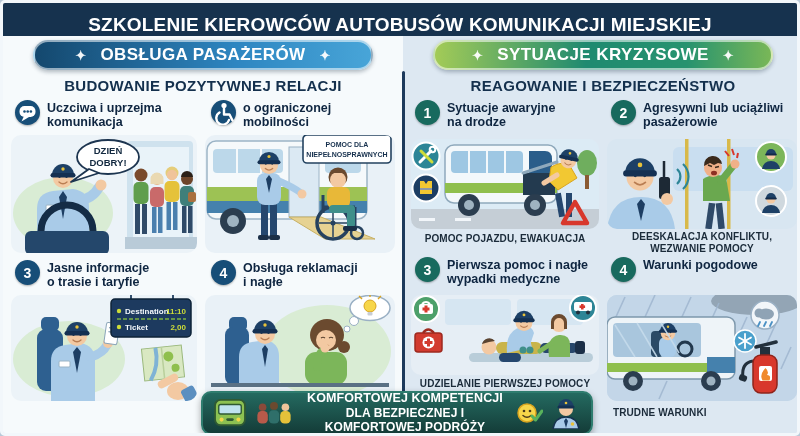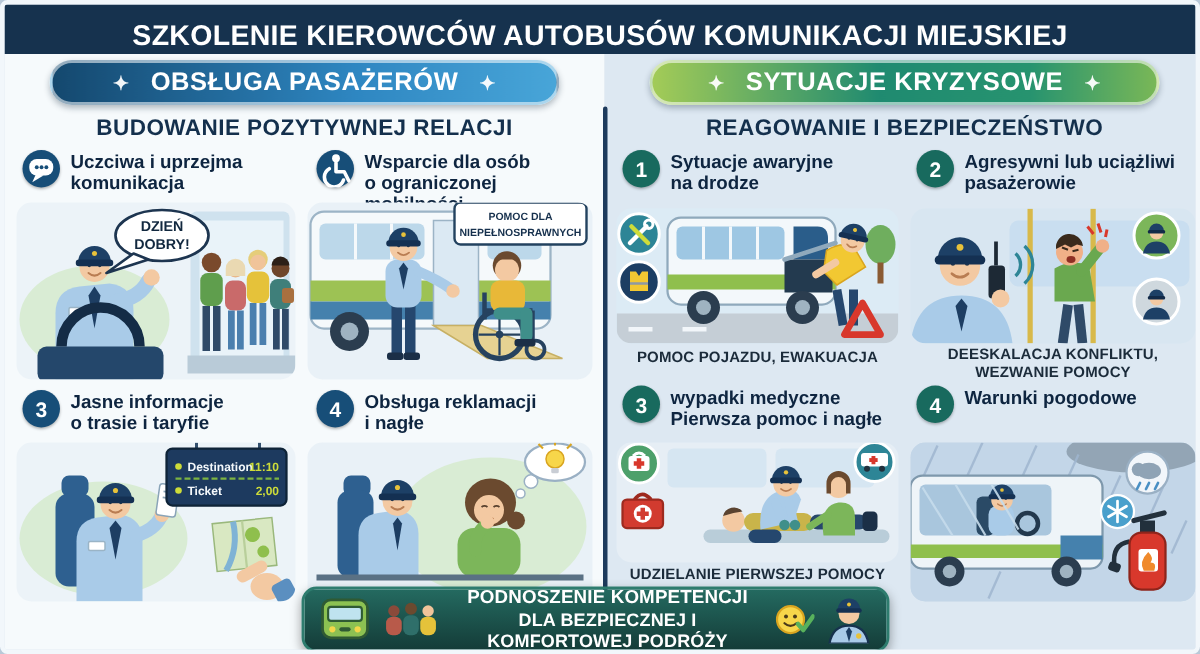--- a/index.html
+++ b/index.html
@@ -151,21 +151,20 @@
 
   <div class="head" style="left:208px;top:97px;">
     <span class="badge navy">
       <svg width="25" height="25" viewBox="0 0 25 25">
         <circle cx="13" cy="5.5" r="2.6" fill="#fff"></circle>
         <path d="M13 8.5 v6 h5.5 l3 6" stroke="#fff" stroke-width="2.4" fill="none" stroke-linecap="round" stroke-linejoin="round"></path>
         <path d="M8.5 12.5 a6.5 6.5 0 1 0 9.5 7.5" stroke="#fff" stroke-width="2.4" fill="none" stroke-linecap="round"></path>
       </svg>
     </span>
     <div class="ttl">
-      <span>Wsparcie dla osób</span>
         <span>o ograniczonej mobilności</span>
     </div>
   </div>
   <div class="scene" style="left:202px;top:132px;width:190px;height:118px;background:#e9f1f7;">
     <svg width="190" height="118" viewBox="0 0 190 118">
       <rect x="2" y="6" width="160" height="78" rx="9" fill="#f5f9fb" stroke="#9cb4c6" stroke-width="1.5"></rect>
       <rect x="2" y="52" width="160" height="14" fill="#9dc254"></rect>
       <rect x="2" y="66" width="160" height="12" fill="#4581ad"></rect>
       <rect x="8" y="14" width="70" height="24" rx="4" fill="#bcd8ea"></rect>
       <rect x="120" y="14" width="36" height="24" rx="4" fill="#bcd8ea"></rect>
@@ -381,22 +380,22 @@
     </svg>
   </div>
   <div class="cap" style="left:603px;top:228px;">
     <span>DEESKALACJA KONFLIKTU,</span>
       <span>WEZWANIE POMOCY</span>
   </div>
 
   <div class="head" style="left:412px;top:254px;">
     <span class="badge teal">3</span>
     <div class="ttl">
-      <span>wypadki medyczne</span>
-        <span>Pierwsza pomoc i nagłe</span>
+      <span>Pierwsza pomoc i nagłe</span>
+        <span>wypadki medyczne</span>
     </div>
   </div>
   <div class="scene" style="left:408px;top:292px;width:188px;height:80px;background:#e6eef5;">
     <svg width="188" height="80" viewBox="0 0 188 80">
       <rect x="34" y="4" width="66" height="26" rx="4" fill="#d6e6f2"></rect>
       <rect x="106" y="4" width="66" height="26" rx="4" fill="#d6e6f2"></rect>
       <rect x="58" y="58" width="124" height="9" rx="4.5" fill="#b9cdd9"></rect>
       <circle cx="78" cy="52" r="7.5" fill="#f3c9a2"></circle>
       <path d="M71 49 a7.5 7.5 0 0 1 13 -3 l-6 1 z" fill="#5a4330"></path>
       <rect x="85" y="47" width="46" height="12" rx="6" fill="#c9b44a"></rect>
@@ -494,39 +493,43 @@
         <path d="M146 66 q-12 2 -10 16" stroke="#22303c" stroke-width="3" fill="none"></path>
         <rect x="132" y="80" width="8" height="6" rx="2" fill="#22303c" transform="rotate(20 136 83)"></rect>
         <rect x="153" y="52" width="10" height="9" fill="#22303c"></rect>
         <path d="M149 52 l20-5" stroke="#22303c" stroke-width="3.5" stroke-linecap="round"></path>
         <rect x="146" y="60" width="24" height="38" rx="8" fill="#d8382c" stroke="#8e241b" stroke-width="1.5"></rect>
         <rect x="152" y="71" width="13" height="15" rx="2" fill="#fff"></rect>
         <path d="M158.5 73 q4 4 1.5 7 q4.5 0 2.5 5.5 h-7 q-3.5-6 3-12.5 z" fill="#f08a2c"></path>
       </g>
     </svg>
   </div>
+  <div class="cap" style="left:610px;top:404px;width:180px;text-align:left;">
+    <span>TRUDNE WARUNKI</span>
+      <span></span>
+  </div>
 
   <div class="banner">
     <svg width="34" height="30" viewBox="0 0 36 32">
       <rect x="2" y="2" width="32" height="27" rx="6" fill="#8cc152" stroke="#2f5a33" stroke-width="2"></rect>
       <rect x="6" y="7" width="24" height="10" rx="2" fill="#bfe3ef" stroke="#2f5a33" stroke-width="1.5"></rect>
       <circle cx="9" cy="23" r="2.2" fill="#f2d74a"></circle>
         <circle cx="27" cy="23" r="2.2" fill="#f2d74a"></circle>
       <rect x="14" y="21.5" width="8" height="3" rx="1.5" fill="#2f5a33"></rect>
     </svg>
     <svg width="38" height="26" viewBox="0 0 40 26">
       <circle cx="8" cy="7" r="4" fill="#8a4a3a"></circle>
         <rect x="2.5" y="11" width="11" height="13" rx="4.5" fill="#b85a4a"></rect>
       <circle cx="20" cy="5.5" r="4.2" fill="#6b4a2f"></circle>
         <rect x="14.5" y="10" width="11" height="14" rx="4.5" fill="#2f6f6a"></rect>
       <circle cx="32" cy="7" r="4" fill="#f0c49a"></circle>
         <rect x="26.5" y="11" width="11" height="13" rx="4.5" fill="#e5c23a"></rect>
     </svg>
     <div class="banner-text">
-      <span class="l1">PODNOSZENIE KOMPETENCJI</span>
+      <span class="l1">KOMFORTOWEJ KOMPETENCJI</span>
       <span class="l2">DLA BEZPIECZNEJ I KOMFORTOWEJ PODRÓŻY</span>
     </div>
     <svg width="26" height="24" viewBox="0 0 26 24">
       <circle cx="10" cy="12" r="9" fill="#f7d64a" stroke="#d9a520" stroke-width="1.5"></circle>
       <circle cx="7" cy="10" r="1.3" fill="#4a3a1a"></circle>
         <circle cx="13" cy="10" r="1.3" fill="#4a3a1a"></circle>
       <path d="M6 14.5 q4 3.5 8 0" stroke="#4a3a1a" stroke-width="1.5" fill="none" stroke-linecap="round"></path>
       <path d="M15 15 l3.5 4 6.5-9" stroke="#58b25c" stroke-width="3" fill="none" stroke-linecap="round" stroke-linejoin="round"></path>
     </svg>
     <svg width="30" height="32" viewBox="0 0 30 32">

